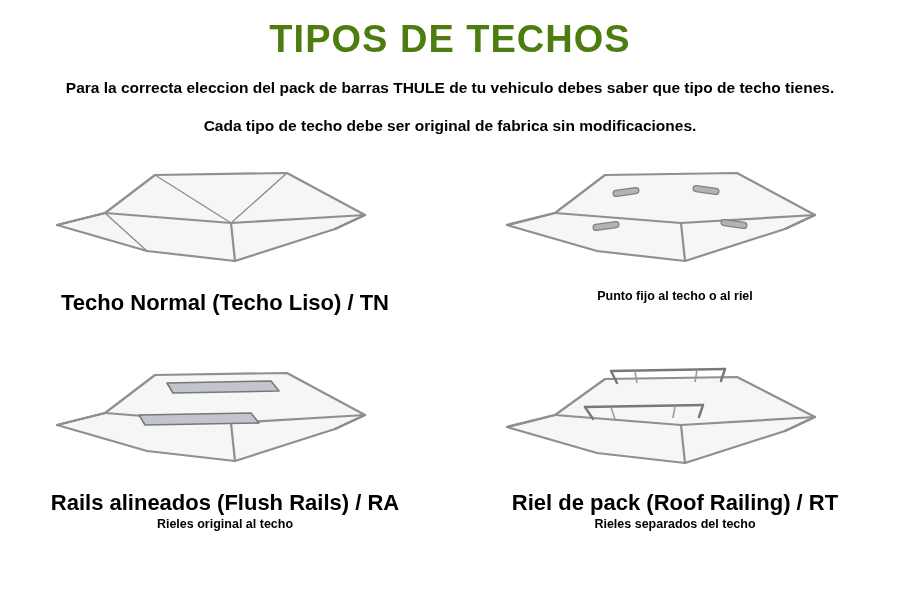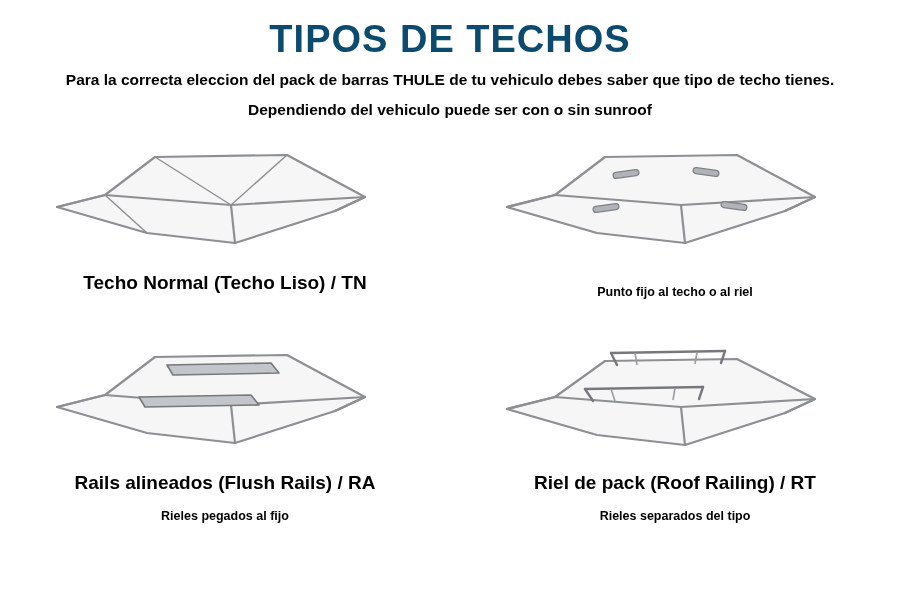--- a/index.html
+++ b/index.html
@@ -19,33 +19,33 @@
     width: 900px;
     height: 600px;
     box-sizing: border-box;
   }
   .title {
     text-align: center;
     font-size: 38px;
     font-weight: bold;
     letter-spacing: 1px;
     margin: 18px 0 6px 0;
-    color: #0c4a6e;
+    color: #4d7c0f;
   }
   .subtitle {
     text-align: center;
     font-size: 15.5px;
     font-weight: bold;
     line-height: 1.42;
     color: #000;
     margin: 0 auto;
     width: 860px;
   }
   .subtitle div {
-    margin: 8px;
+    margin: 16px;
   }
   .grid {
     margin-top: 14px;
     display: grid;
     grid-template-columns: 1fr 1fr;
     grid-template-rows: 200px 200px;
     width: 900px;
   }
   .cell {
     position: relative;
@@ -58,45 +58,45 @@
     width: 380px;
     height: 135px;
     position: relative;
   }
   .art svg {
     display: block;
     width: 100%;
     height: 100%;
   }
   .cap-main {
-    font-size: 19px;
+    font-size: 22px;
     font-weight: bold;
     text-align: center;
     color: #000;
     margin-top: 2px;
   }
   .cap-sub {
     font-size: 12.5px;
     font-weight: bold;
     text-align: right;
     color: #000;
-    margin-top: 15px;
+    margin-top: 1px;
     min-height: 14px;
   }
 </style>
 </head>
 <body>
 
 <div class="page">
 
   <div class="title">TIPOS DE TECHOS</div>
 
   <div class="subtitle">
     <div>Para la correcta eleccion del pack de barras THULE de tu vehiculo debes saber que tipo de techo tienes.</div>
-    <div>Dependiendo del vehiculo puede ser con o sin sunroof</div>
+    <div>Cada tipo de techo debe ser original de fabrica sin modificaciones.</div>
   </div>
 
   <div class="grid">
 
     <div class="cell">
       <div class="art">
         <svg viewBox="0 0 380 135" xmlns="http://www.w3.org/2000/svg">
           <g fill="none" stroke="#8d8f92" stroke-width="2.2" stroke-linejoin="round" stroke-linecap="round">
             <path d="M70 60 L120 22 L252 20 L330 62 L300 76 L200 108 L112 98 L22 72 Z" fill="#f6f6f6"></path>
             <path d="M70 60 L196 70 L330 62" fill="none"></path>
@@ -144,21 +144,21 @@
             <path d="M22 72 L70 60" fill="none"></path>
             <path d="M330 62 L300 76" fill="none"></path>
           </g>
           <g fill="#c2c5c9" stroke="#76787c" stroke-width="1.6" stroke-linejoin="round">
             <path d="M132 30 L236 28 L244 38 L138 40 Z"></path>
             <path d="M104 62 L216 60 L224 70 L110 72 Z"></path>
           </g>
         </svg>
       </div>
       <div class="cap-main">Rails alineados (Flush Rails) / RA</div>
-      <div class="cap-sub">Rieles pegados al fijo</div>
+      <div class="cap-sub">Rieles original al techo</div>
     </div>
 
     <div class="cell">
       <div class="art">
         <svg viewBox="0 0 380 135" xmlns="http://www.w3.org/2000/svg">
           <g fill="none" stroke="#8d8f92" stroke-width="2.2" stroke-linejoin="round" stroke-linecap="round">
             <path d="M70 62 L120 26 L252 24 L330 64 L300 78 L200 110 L112 100 L22 74 Z" fill="#f6f6f6"></path>
             <path d="M70 62 L196 72 L330 64" fill="none"></path>
             <path d="M196 72 L200 110" fill="none"></path>
             <path d="M22 74 L70 62" fill="none"></path>
@@ -174,17 +174,17 @@
           </g>
           <g fill="none" stroke="#9a9da1" stroke-width="1.6">
             <path d="M150 18 L152 30"></path>
             <path d="M212 17 L210 29"></path>
             <path d="M126 54 L130 66"></path>
             <path d="M190 53 L188 65"></path>
           </g>
         </svg>
       </div>
       <div class="cap-main">Riel de pack (Roof Railing) / RT</div>
-      <div class="cap-sub">Rieles separados del tipo</div>
+      <div class="cap-sub">Rieles separados del techo</div>
     </div>
 
   </div>
 </div>
 
 </body></html>

